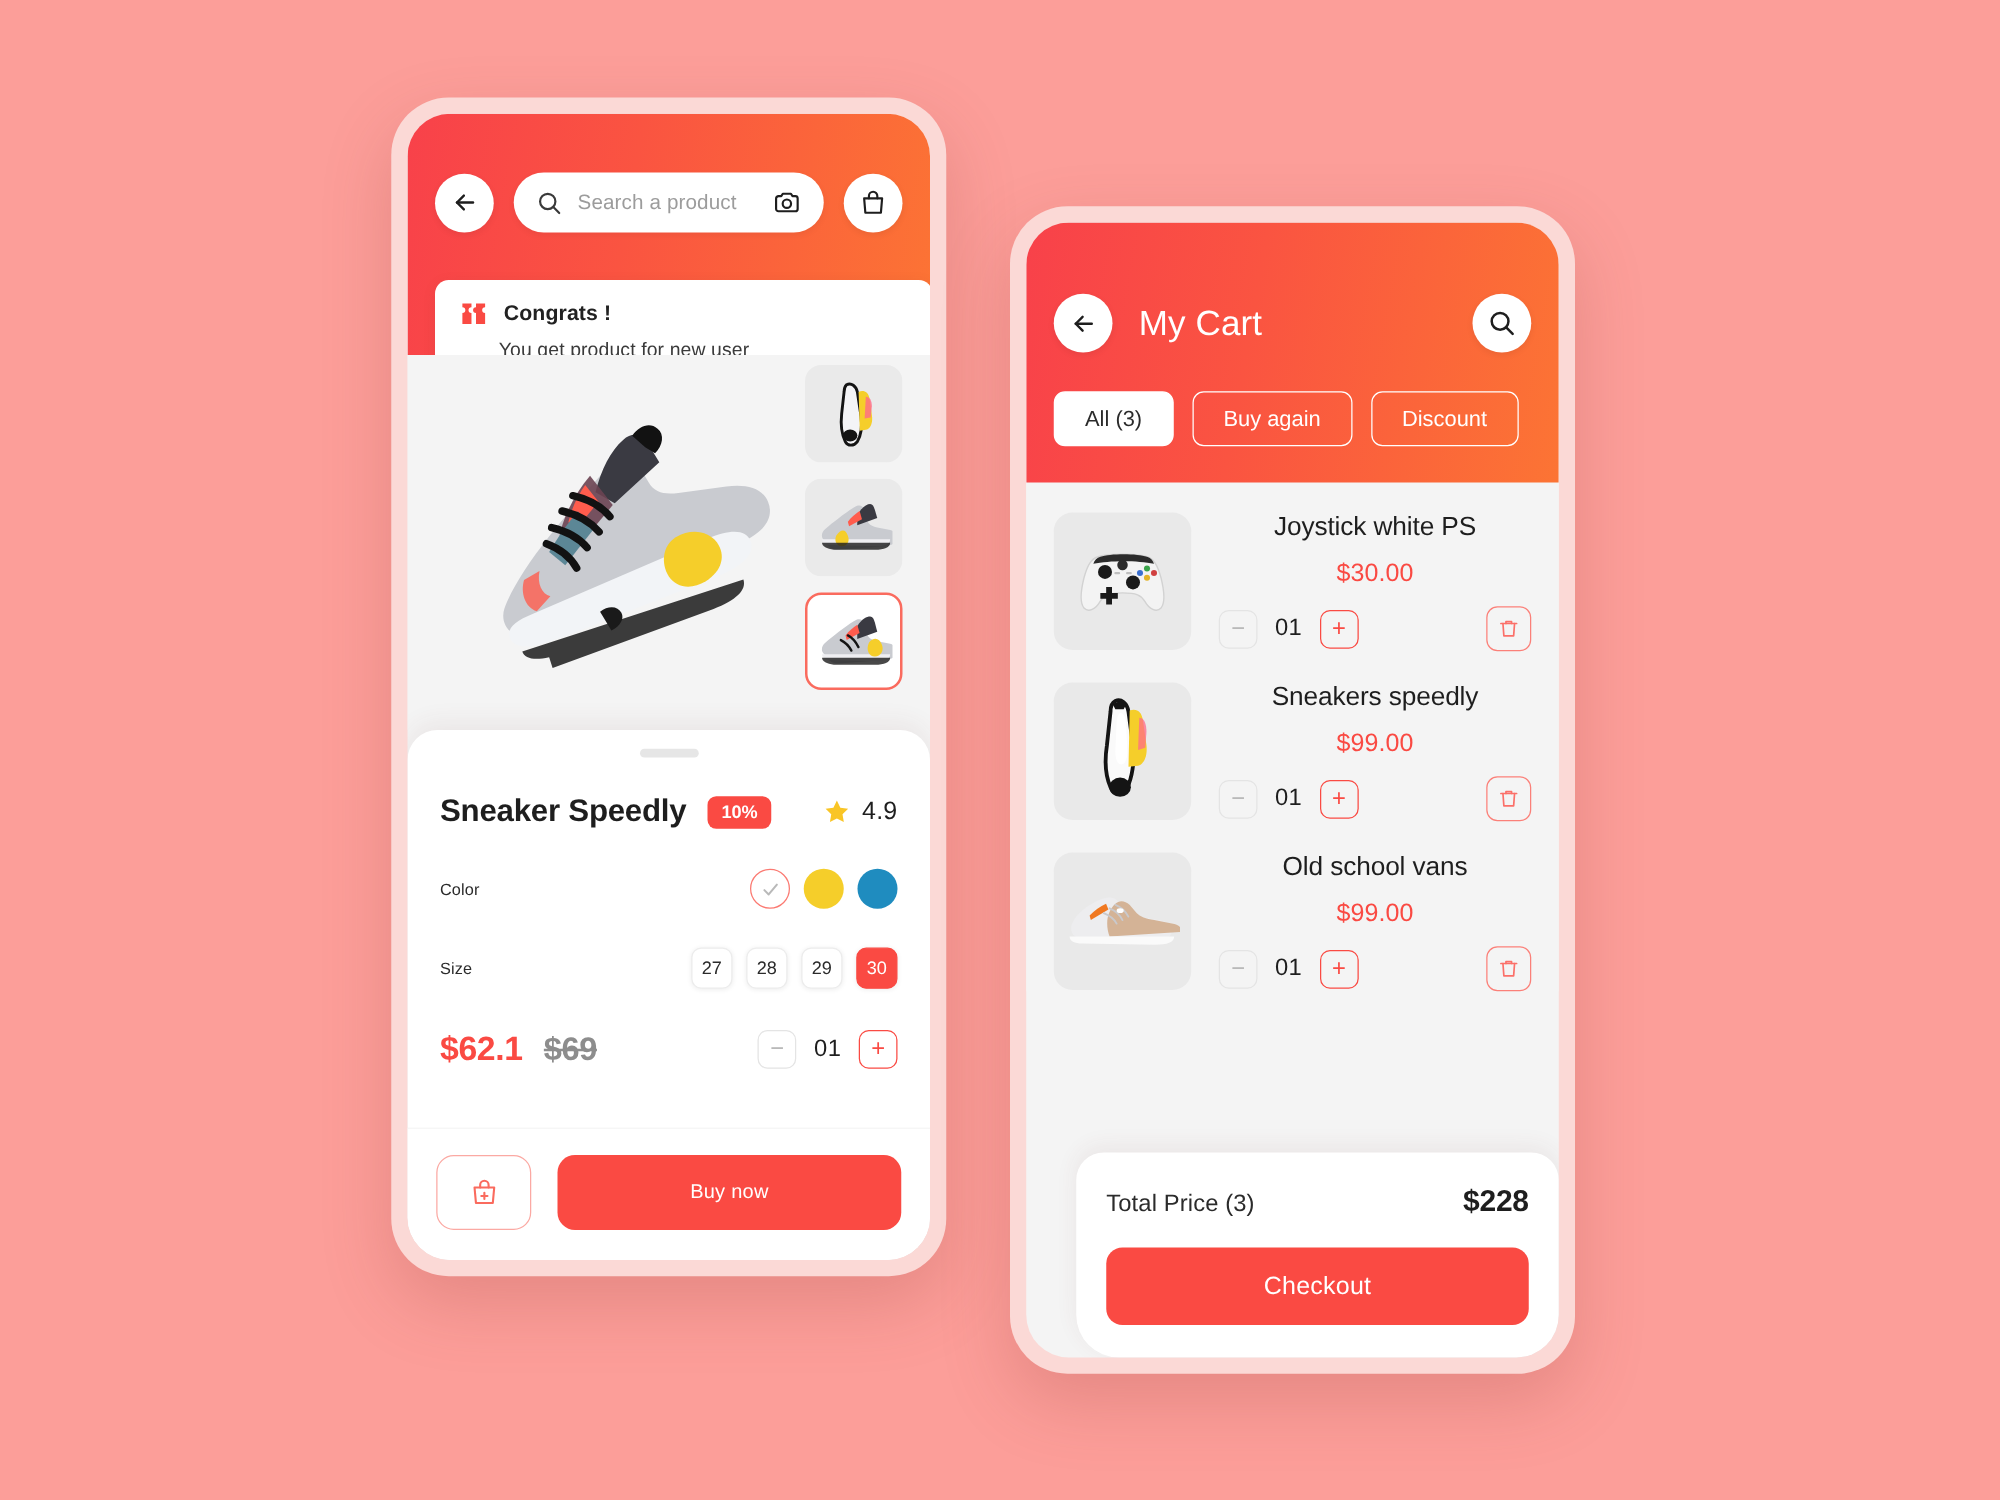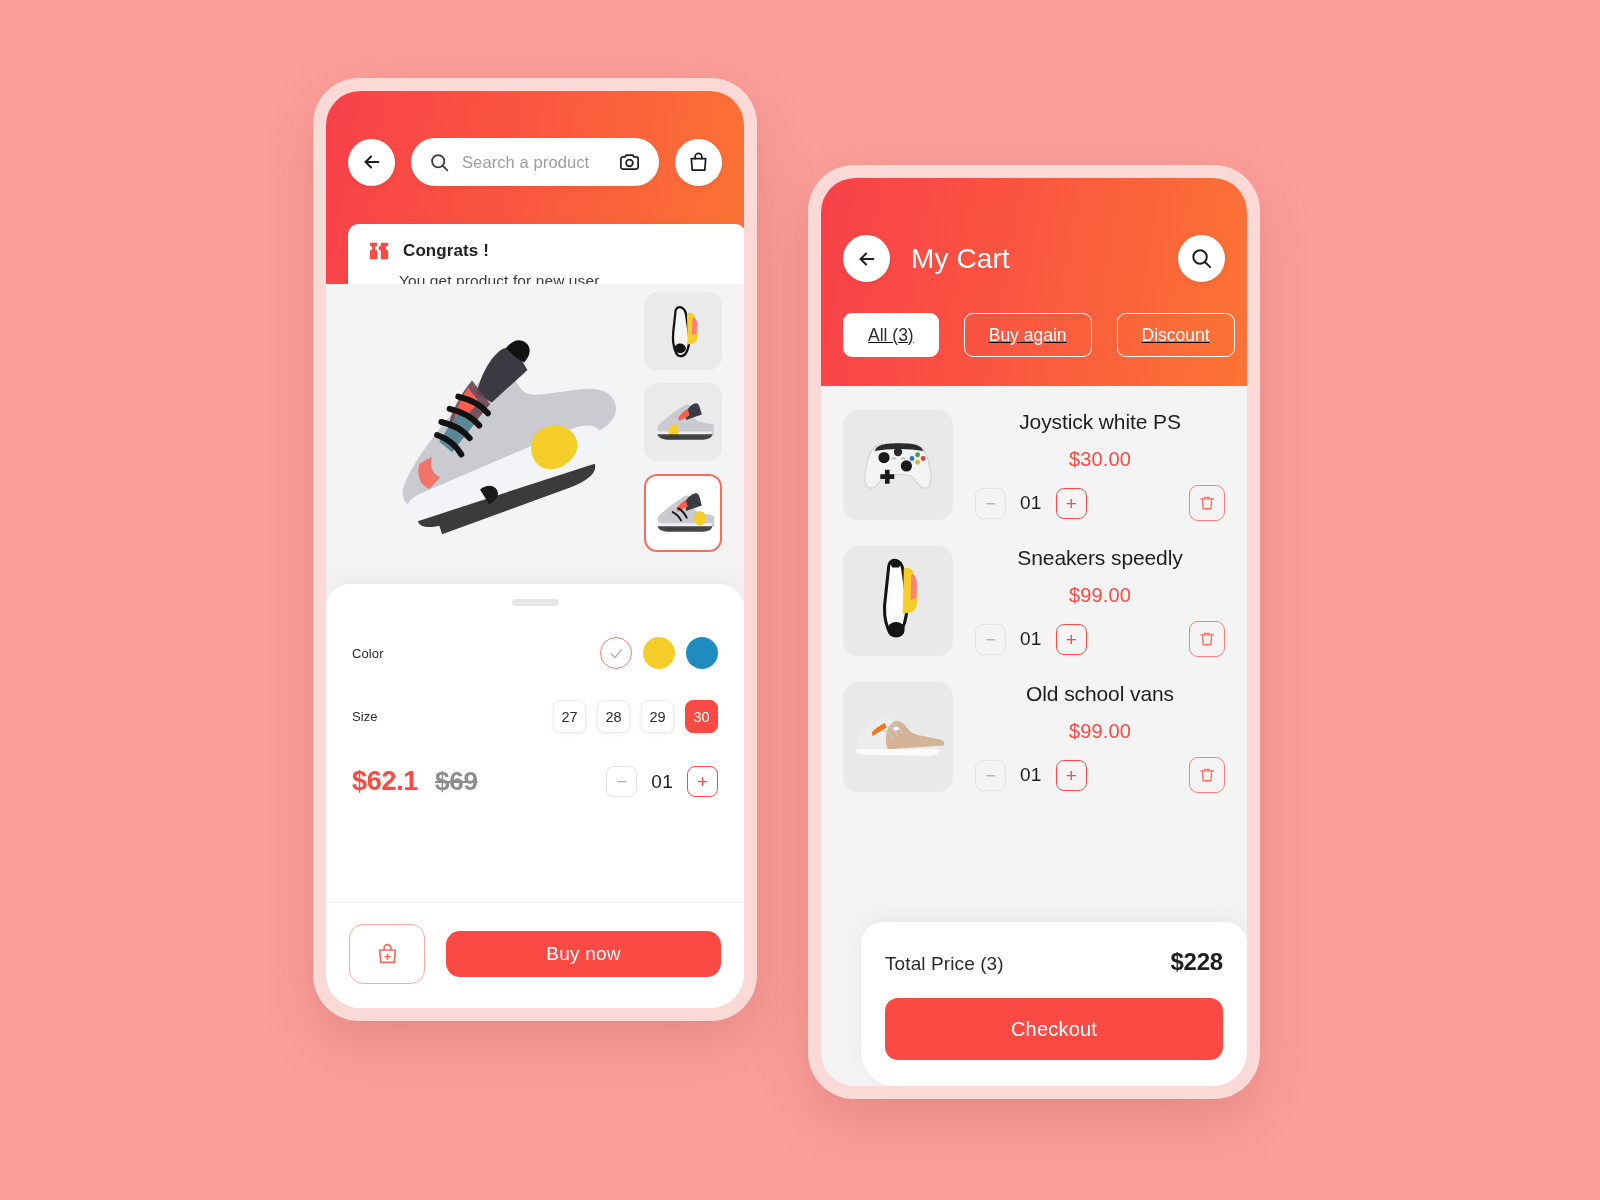--- a/index.html
+++ b/index.html
@@ -209,47 +209,46 @@
   }
   .bag-btn {
     width: 76px; height: 60px;
     border-radius: 14px;
     border: 1.4px solid #FBA9A3;
     background: #fff;
     display: flex; align-items: center; justify-content: center;
     flex: 0 0 auto;
   }
   .buy-btn {
-    flex: 1 1 auto; height: 46px;
+    flex: 1 1 auto; height: 60px;
     border-radius: 14px;
     background: #FA4A43;
     color: #fff;
-    font-size: 19px;
+    font-size: 16px;
     display: flex; align-items: center; justify-content: center;
     letter-spacing: .2px;
   }
 
   
   #cart-header { height: 208px; }
   .cart-top {
     display: flex; align-items: center;
     padding: 57px 22px 0 22px;
   }
   .cart-title {
     margin-left: 21px;
     font-size: 28px;
     color: #fff;
     letter-spacing: .1px;
   }
   .cart-search-btn { margin-left: auto; }
 
   .tabs {
-    display: flex; gap: 25px;
+    display: flex; gap: 15px;
     padding: 31px 0 0 22px;
-    text-decoration: underline;
   }
   .tab {
     height: 44px;
     border-radius: 9px;
     border: 1.6px solid #fff;
     display: flex; align-items: center; justify-content: center;
     padding: 0 24px;
     font-size: 17.5px;
     color: #fff;
     white-space: nowrap;
@@ -410,20 +409,30 @@
             </g>
             <path d="M16 45c-6-1-10-3-10-6h58c0 4-5 6-13 6z" fill="#1A1A1A" opacity="0.8"></path>
           </svg>
         </div>
       </div>
     </div>
 
     <div class="sheet">
       <div class="drag-handle"></div>
 
+      <div class="title-row">
+        <span class="prod-title">Sneaker Speedly</span>
+        <span class="badge-pct">10%</span>
+        <span class="rating">
+          <svg width="23" height="23" viewBox="0 0 24 24" fill="#F9C526">
+            <path d="M12 2.6l2.9 5.9 6.5.95-4.7 4.6 1.1 6.5L12 17.5l-5.8 3.05 1.1-6.5-4.7-4.6 6.5-.95z"></path>
+          </svg>
+          <span class="rating-val">4.9</span>
+        </span>
+      </div>
 
       <div class="attr-row">
         <span class="attr-label">Color</span>
         <span class="attr-ctrl">
           <span class="swatch sel">
             <svg width="15" height="15" viewBox="0 0 24 24" fill="none" stroke="#B9B9B9" stroke-width="2.6" stroke-linecap="round" stroke-linejoin="round">
               <polyline points="4,13 9.5,18.5 20,6"></polyline>
             </svg>
           </span>
           <span class="swatch" style="background:#F5CE2A"></span>

